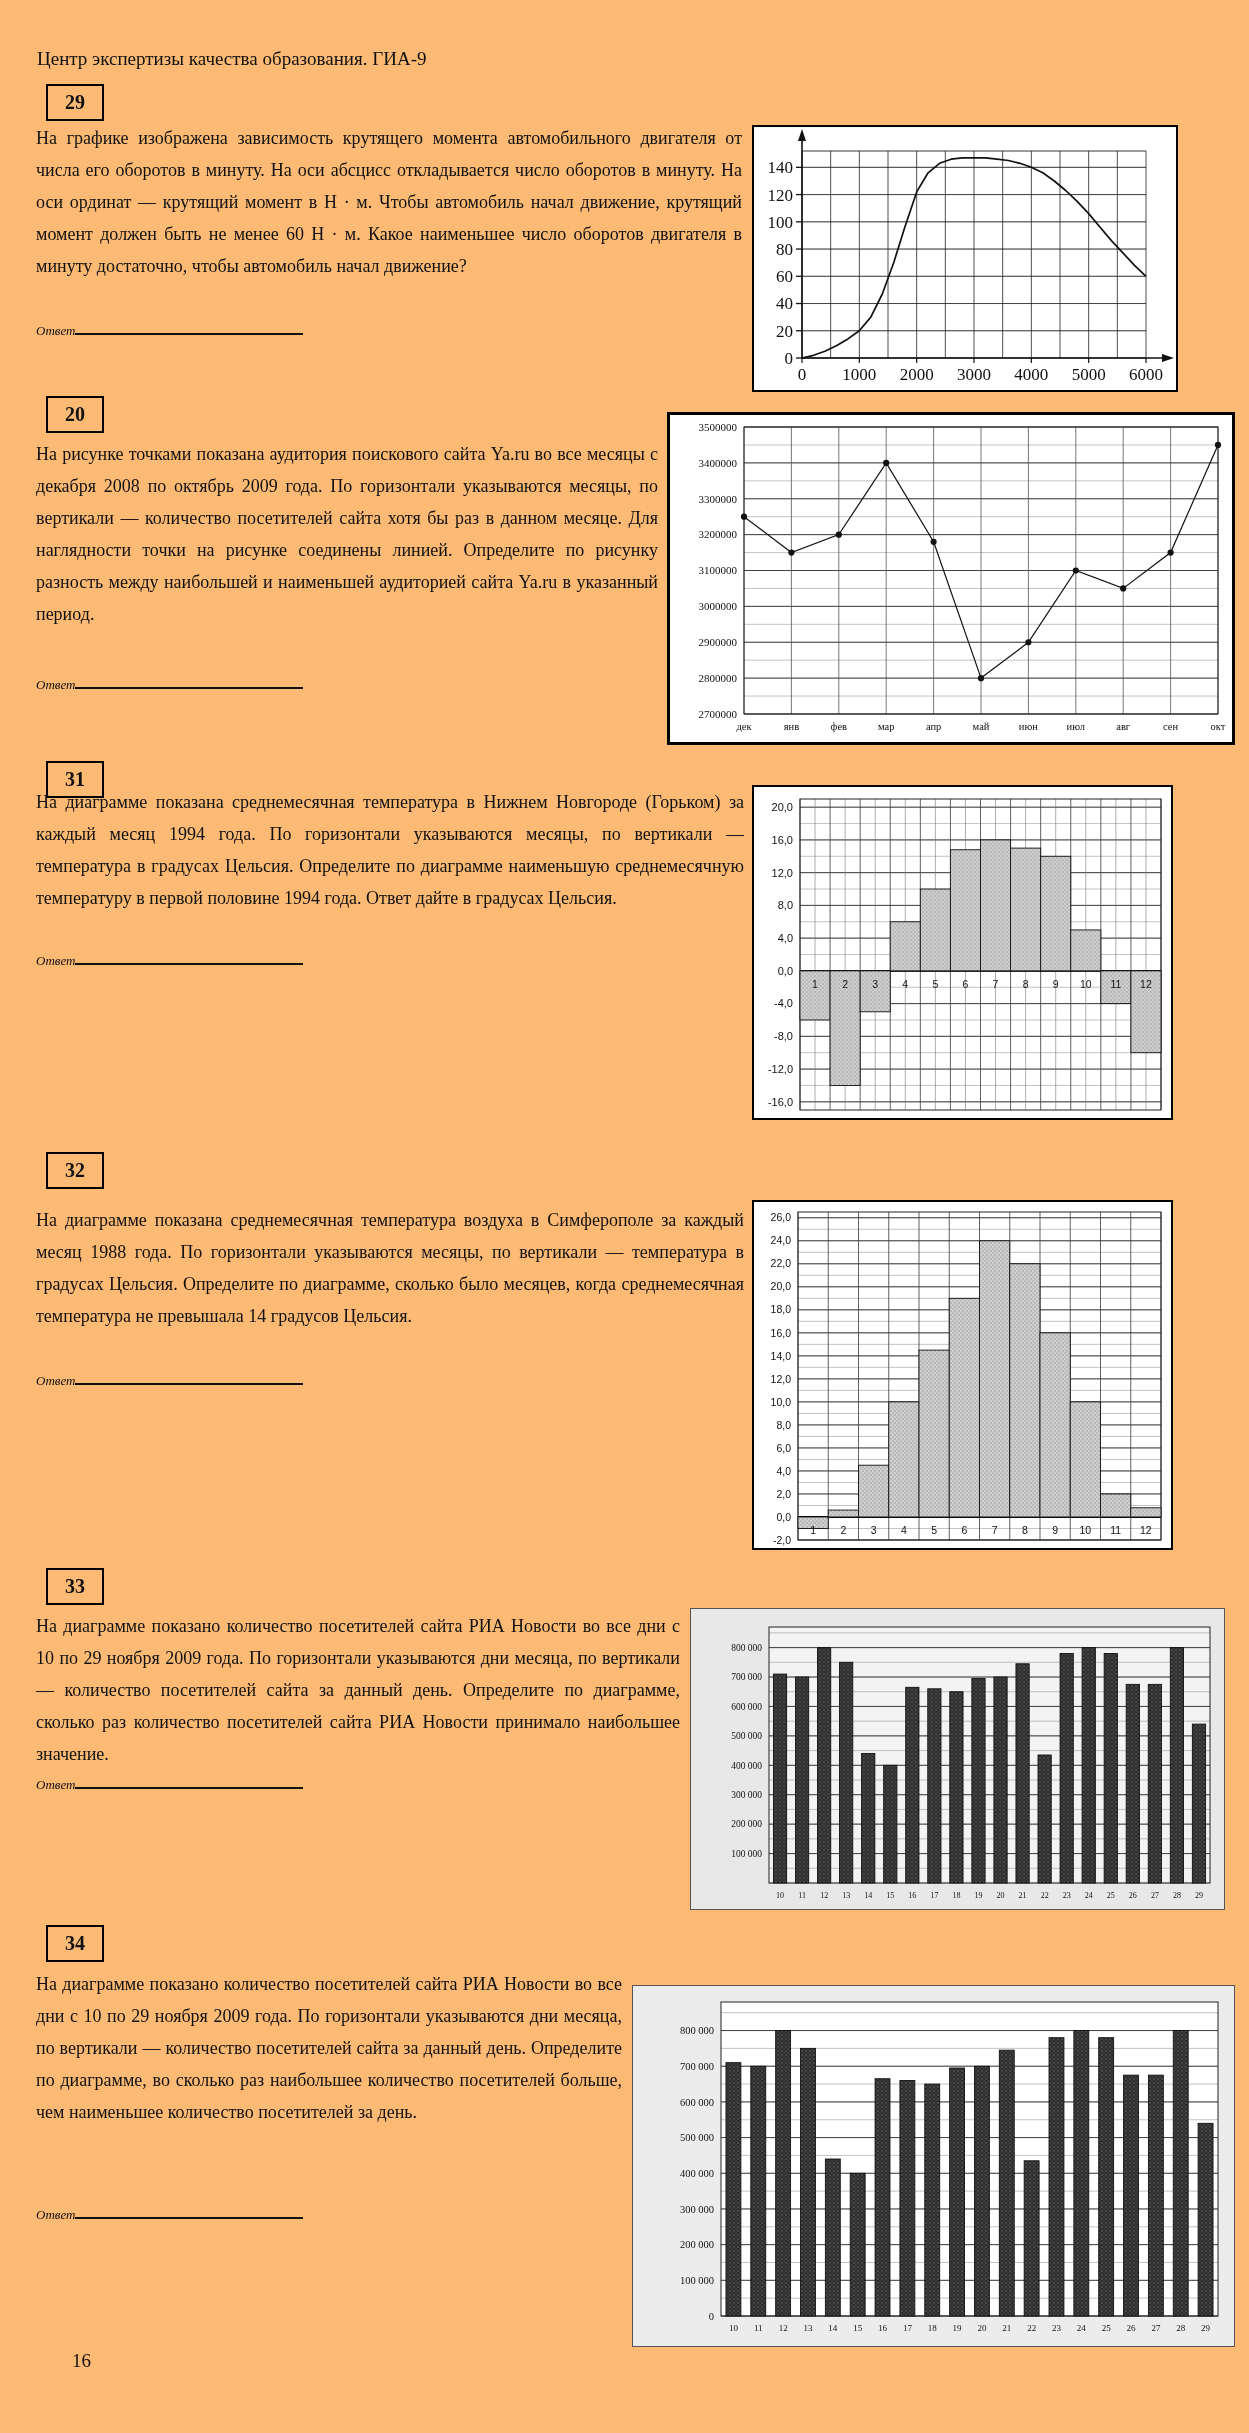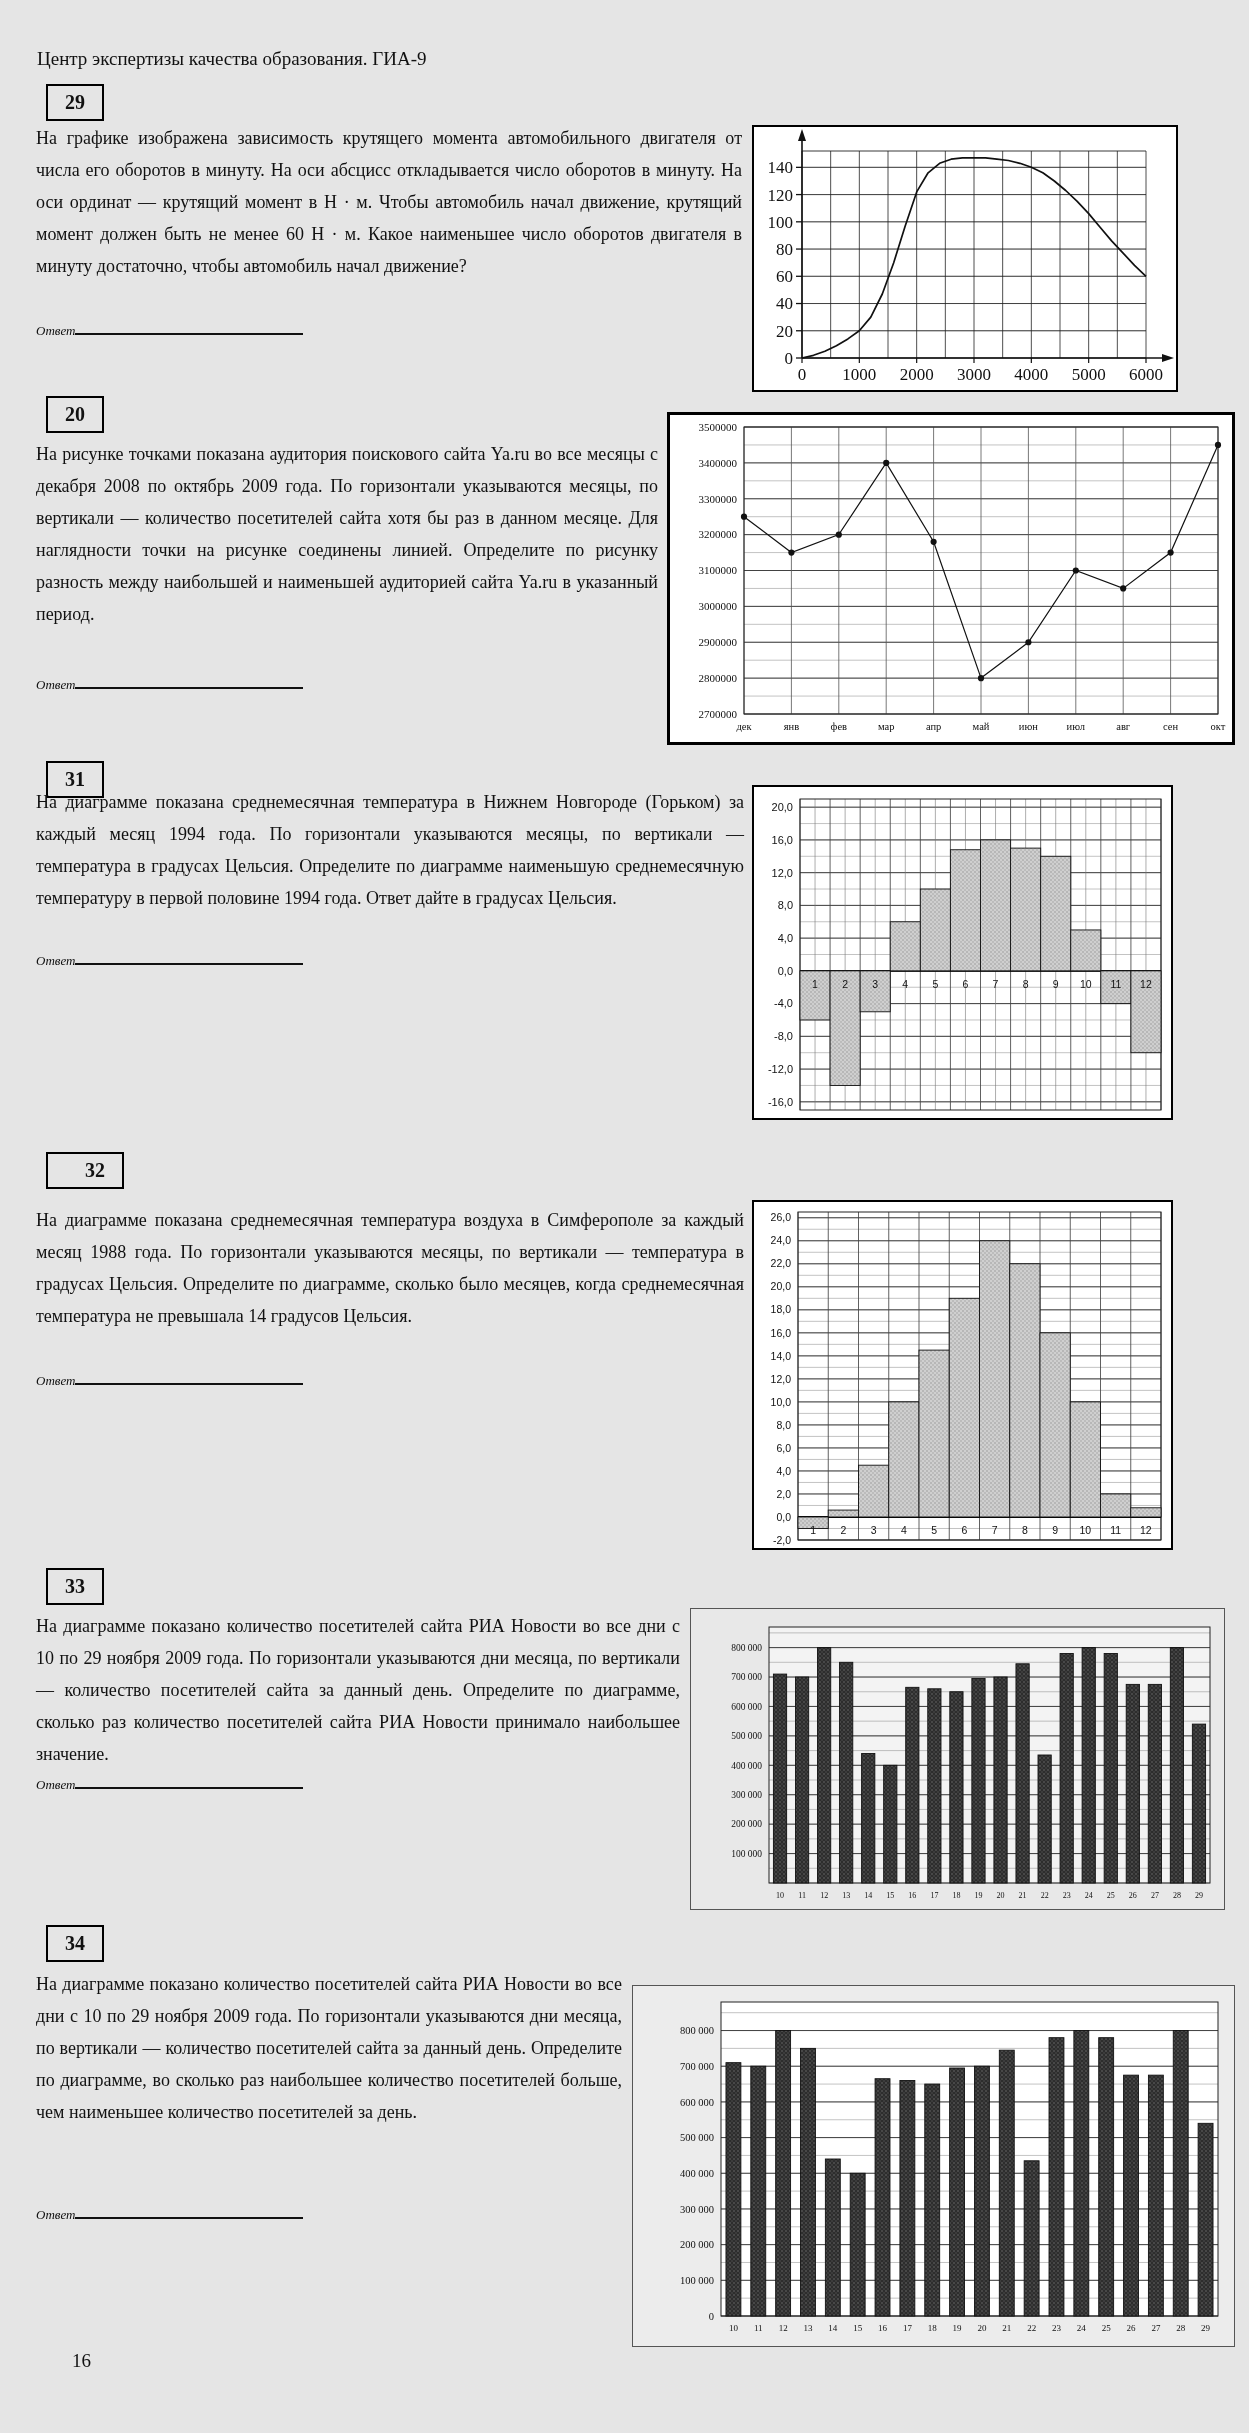--- a/index.html
+++ b/index.html
@@ -1,36 +1,36 @@
 <!DOCTYPE html>
 <html><head>
 <meta charset="utf-8">
 <style>
   html,body{margin:0;padding:0;background:#fff;}
-  #page{position:relative;width:1249px;height:2433px;background:#e5e5e5;
+  #page{position:relative;width:1249px;height:2433px;background:#fdba74;
         font-family:"Liberation Serif", serif;color:#111;overflow:hidden;}
   .hdr{position:absolute;left:37px;top:48px;font-size:19px;}
   .numbox{position:absolute;width:54px;height:33px;border:2.5px solid #000;
           display:flex;align-items:center;justify-content:center;
           font-weight:bold;font-size:20px;}
   .ptext{position:absolute;font-size:18px;line-height:32px;text-align:justify;}
   .answer{position:absolute;font-size:13px;}
   .alabel{font-style:italic;}
   .aline{display:inline-block;width:228px;height:15px;border-bottom:2px solid #111;}
   .chart{position:absolute;box-sizing:border-box;background:#fff;}
   #ch29{left:752px;top:125px;width:426px;height:267px;border:2px solid #000;}
   #ch30{left:667px;top:412px;width:568px;height:333px;border:3px solid #000;}
   #ch31{left:752px;top:785px;width:421px;height:335px;border:2px solid #000;}
   #ch32{left:752px;top:1200px;width:421px;height:350px;border:2px solid #000;}
   #ch33{left:690px;top:1608px;width:535px;height:302px;border:1.5px solid #555;background:#e8e8e8;}
   #ch34{left:632px;top:1985px;width:603px;height:362px;border:1.5px solid #555;background:#ececec;}
   #nb29{left:46px;top:84px;} #tx29{left:36px;top:122px;width:706px;} #an29{left:36px;top:318px;}
   #nb30{left:46px;top:396px;} #tx30{left:36px;top:438px;width:622px;} #an30{left:36px;top:672px;}
   #nb31{left:46px;top:743px;margin-top:18px;} #tx31{left:36px;top:786px;width:708px;} #an31{left:36px;top:948px;}
-  #nb32{left:46px;top:1152px;padding-left:20px;}#tx32{left:36px;top:1204px;width:708px;}#an32{left:36px;top:1368px;}
+  #nb32{left:46px;top:1152px;}#tx32{left:36px;top:1204px;width:708px;}#an32{left:36px;top:1368px;}
   #nb33{left:46px;top:1568px;}#tx33{left:36px;top:1610px;width:644px;}#an33{left:36px;top:1772px;}
   #nb34{left:46px;top:1925px;}#tx34{left:36px;top:1968px;width:586px;}#an34{left:36px;top:2202px;}
   .pagenum{position:absolute;left:72px;top:2350px;font-size:19px;}
 </style>
 </head>
 <body>
 
 <div id="page">
   <div class="hdr">Центр экспертизы качества образования. ГИА-9</div>
 

